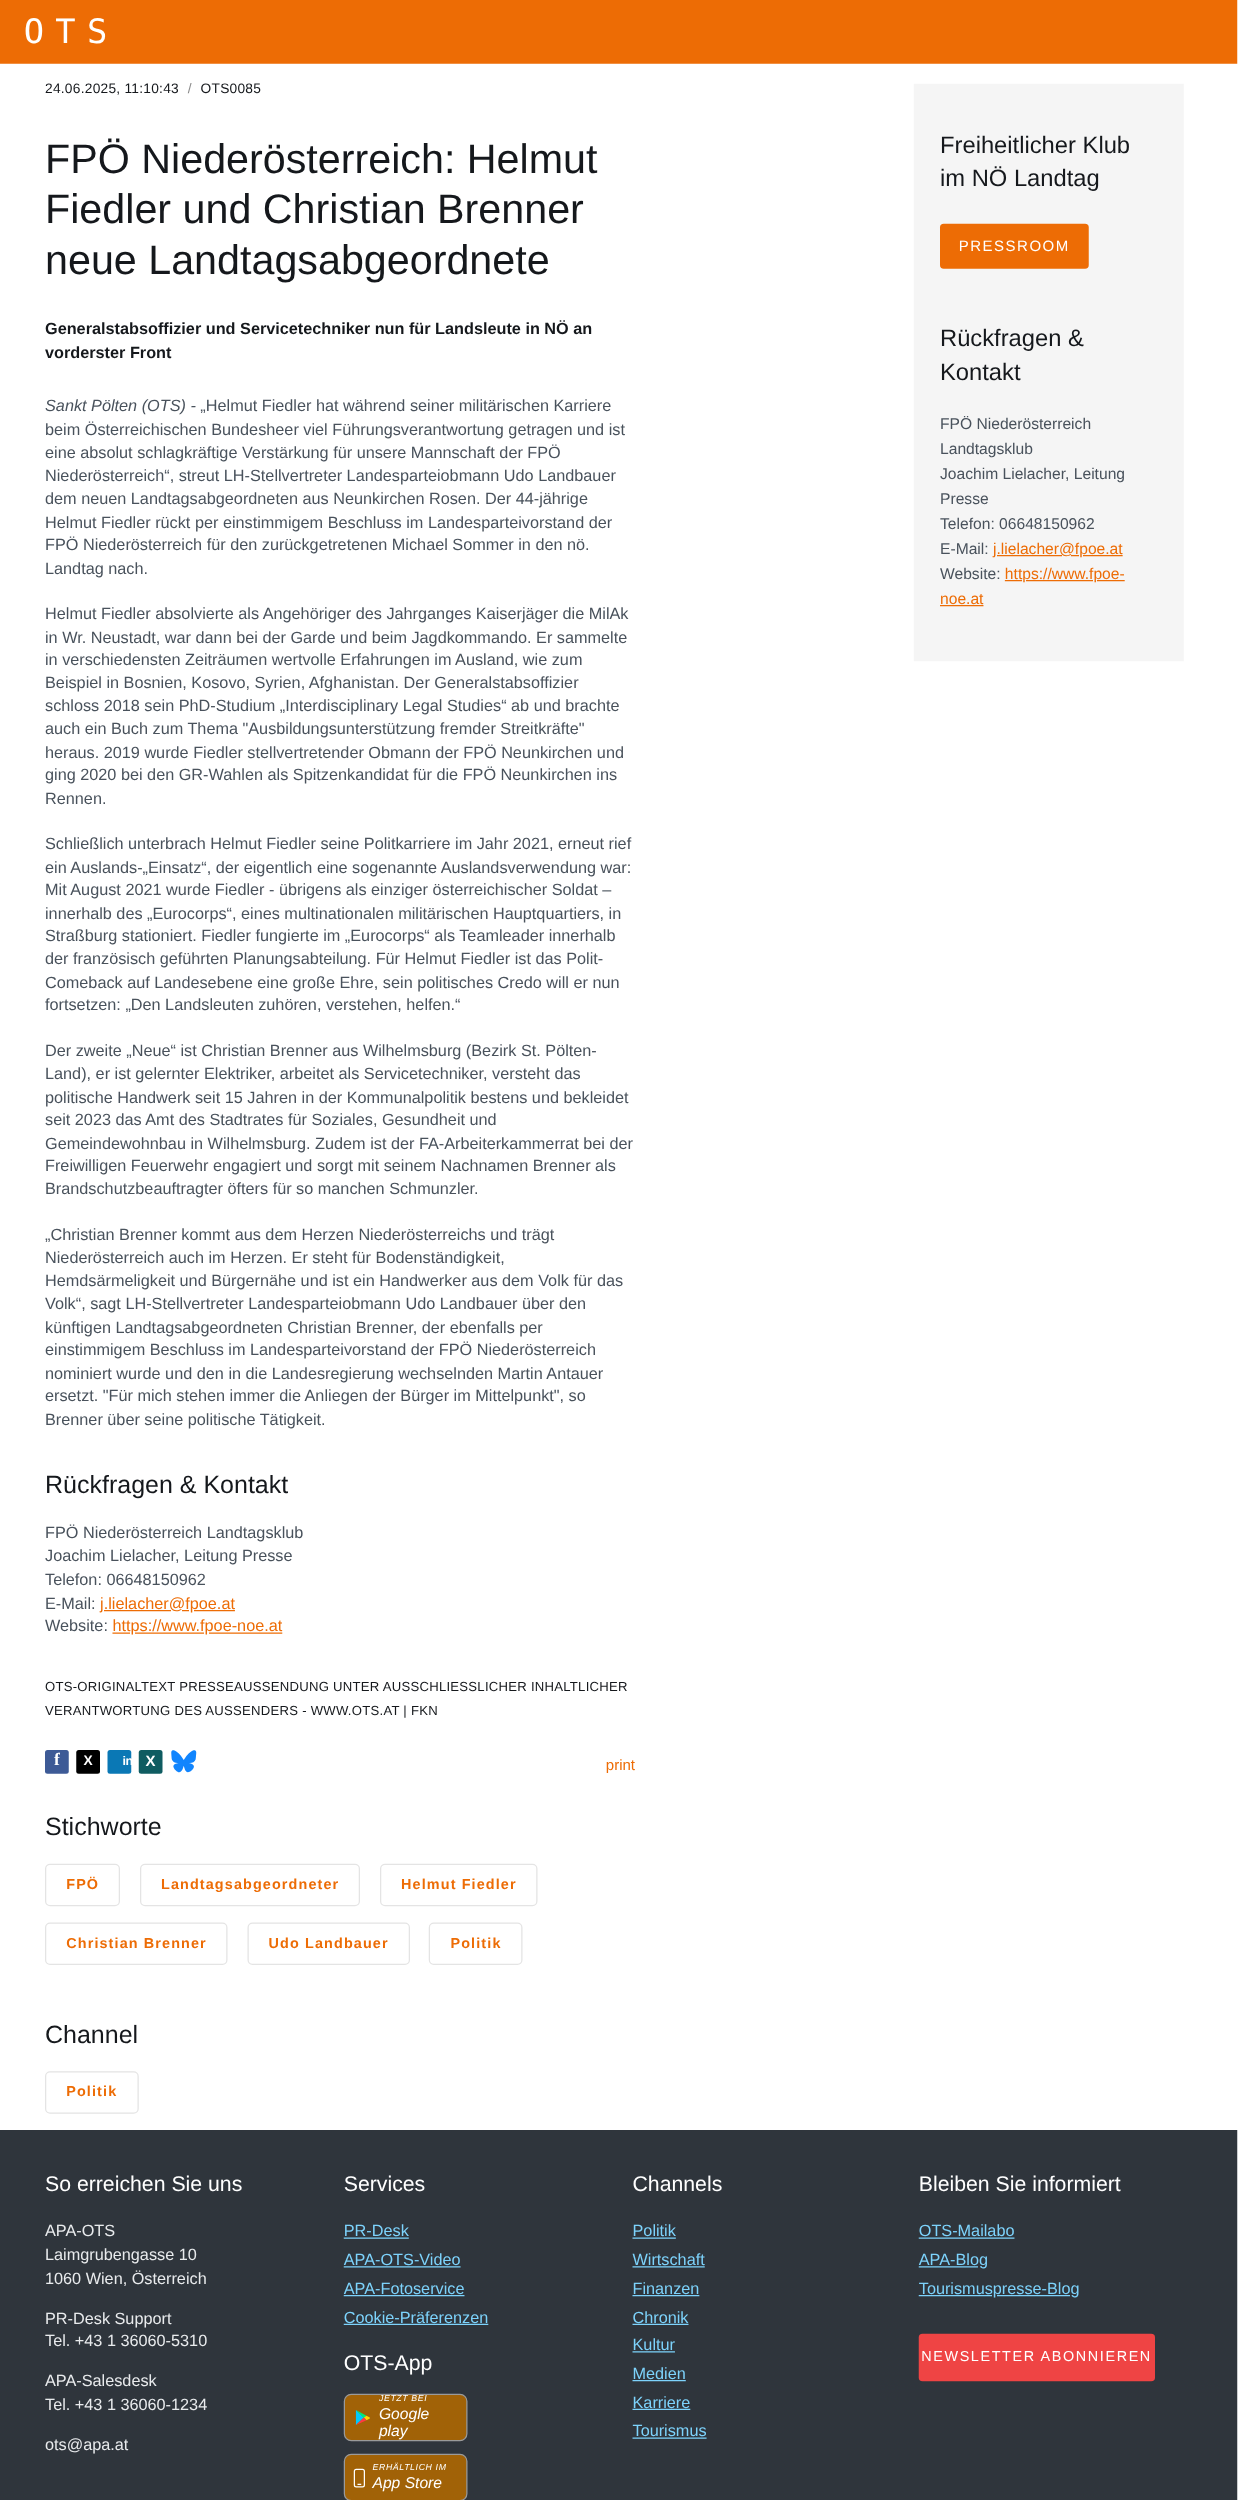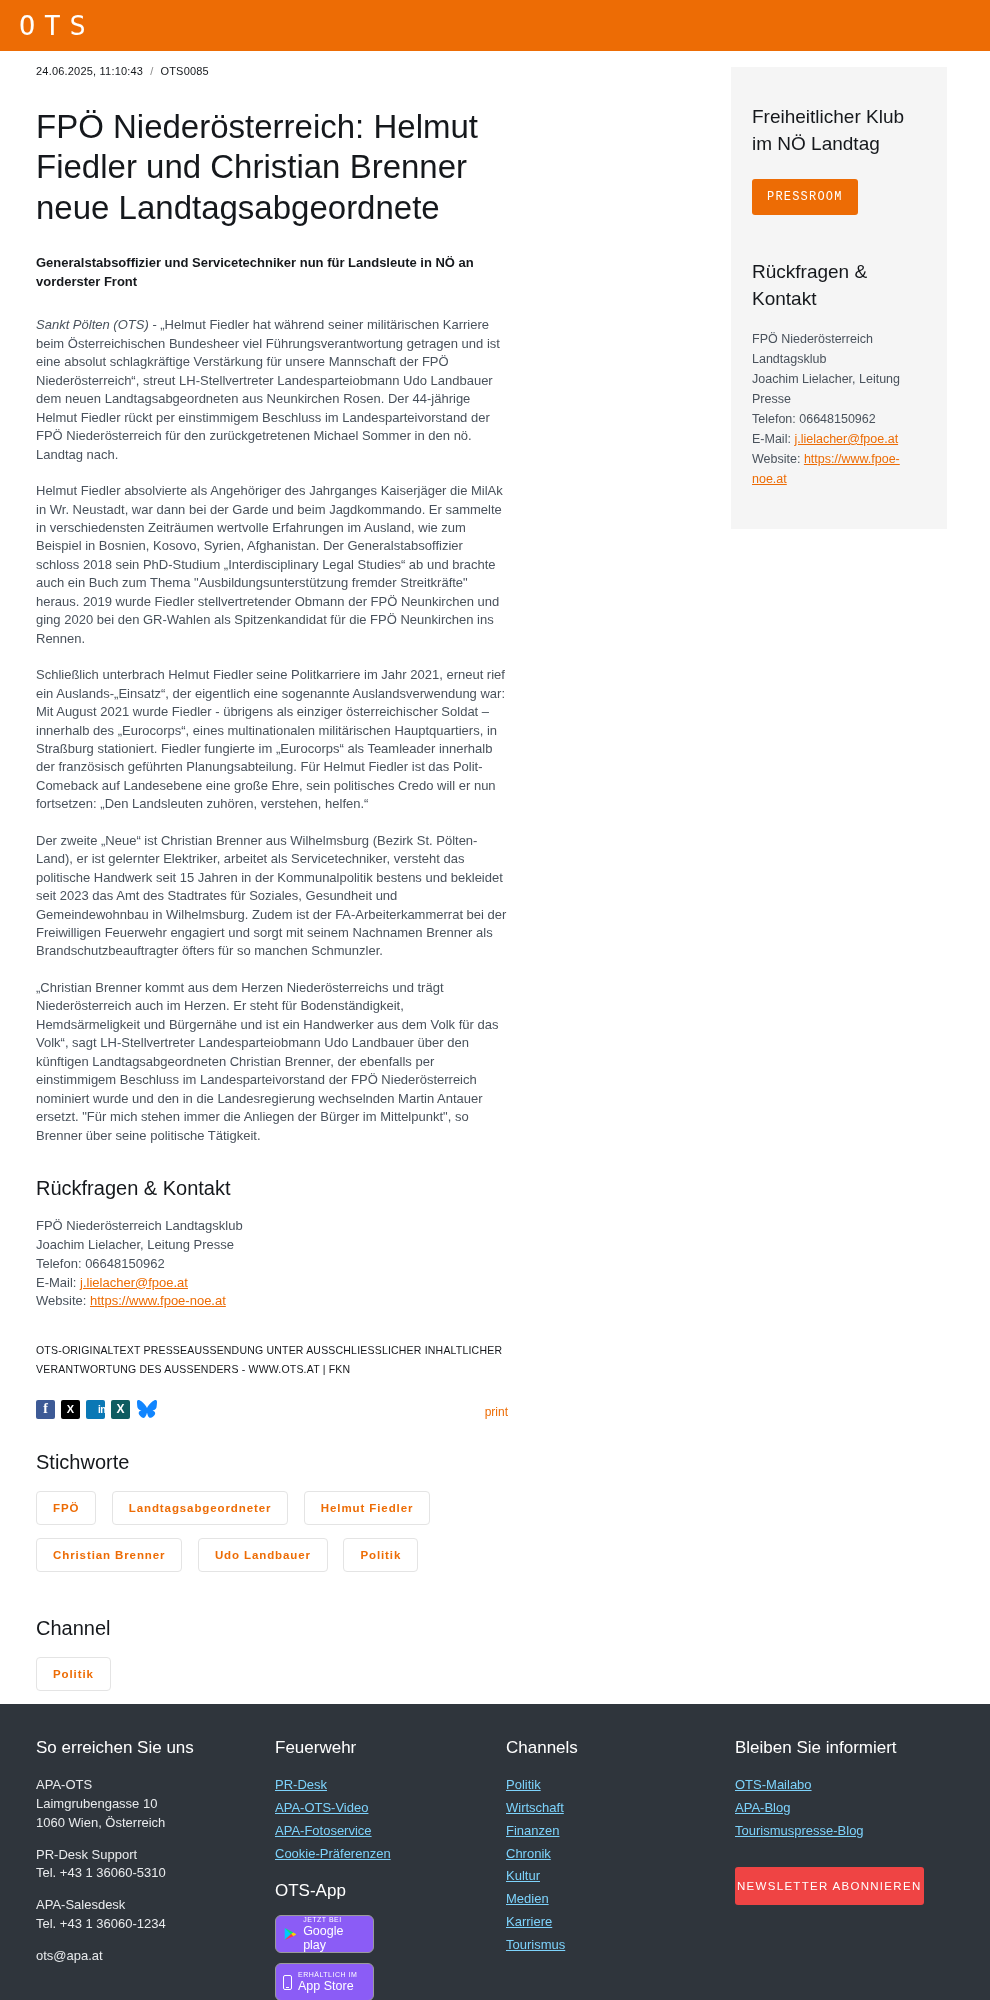--- a/index.html
+++ b/index.html
@@ -49,39 +49,39 @@
          color:#ED6C05; font-size:11.5px; font-weight:600; letter-spacing:.9px;
          padding:10px 16px; margin:0 11px 13px 0; cursor:pointer; text-decoration:none; }
 
   .channel-block { margin-top:18px; }
 
   
   .sidebar { width:216px; background:#f5f5f5; padding:37px 22px 40px 21px; min-height:462px; margin-top:2px; }
   .sidebar h2 { font-size:19px; font-weight:400; line-height:1.42; color:#15181c; }
   .pressroom { display:inline-block; margin-top:21px; background:#ED6C05; color:#fff; border:none; border-radius:3px;
                font-size:12px; font-weight:500; letter-spacing:1.2px; padding:11px 15px; cursor:pointer;
-               font-family:Liberation Mono, monospace; }
+               font-family:Liberation Sans, sans-serif; }
   .sidebar .contact-h { margin-top:44px; }
   .side-contact { margin-top:16px; font-size:12.5px; line-height:1.6; color:#49525c; }
 
   
   .footer { background:#2F353C; display:flex; padding:34px 36px 0; height:301px; overflow:hidden; }
   .fcol h3 { color:#fff; font-size:17px; font-weight:500; margin-bottom:18px; }
   .fcol { color:#e9ebed; }
   .fcol-1 { width:239px; }
   .fcol-2 { width:231px; }
   .fcol-3 { width:229px; }
   .fcol-4 { width:219px; }
   .ftxt { font-size:13px; line-height:1.45; }
   .fgroup { margin-bottom:13px; }
   .flink { display:block; color:#7dd3fc; font-size:13px; line-height:1.45; text-decoration:underline;
            margin-bottom:4px; cursor:pointer; width:max-content; }
   .app-h { margin-top:18px; margin-bottom:14px !important; }
-  .badge { width:99px; height:33px; background:#8b5cf6; border:1px solid #9a9a9a; border-radius:6px;
-           display:flex; align-items:center; gap:6px; padding:18px 7px; margin-bottom:10px; cursor:pointer; }
+  .badge { width:99px; height:33px; background:#a16207; border:1px solid #9a9a9a; border-radius:6px;
+           display:flex; align-items:center; gap:6px; padding:18px 7px; margin-bottom:10px; cursor:pointer;font-style:italic; }
   .badge-txt { display:flex; flex-direction:column; }
   .b1 { font-size:7px; color:#fff; letter-spacing:.5px; text-transform:uppercase; line-height:1.2; }
   .b2 { font-size:12.5px; color:#fff; font-weight:500; line-height:1.1; }
   .phone-ico { width:9px; height:15px; border:1px solid #fff; border-radius:2px; position:relative; }
   .phone-ico::after { content:""; position:absolute; left:2px; right:2px; bottom:1px; height:1px; background:#fff; }
   .newsletter { background:#ef4444; color:#fff; border:none; border-radius:3px; font-size:11.5px; font-weight:400;
                 letter-spacing:1.3px; padding:13px 2px; margin-top:22px; cursor:pointer;
                 font-family:"Liberation Sans", sans-serif; }
 </style>
 </head>
@@ -196,21 +196,21 @@
       <div>Tel. +43 1 36060-5310</div>
     </div>
     <div class="fgroup ftxt">
       <div>APA-Salesdesk</div>
       <div>Tel. +43 1 36060-1234</div>
     </div>
     <div class="ftxt">ots@apa.at</div>
   </div>
 
   <div class="fcol fcol-2">
-    <h3>Feuerwehr</h3>
+    <h3>Services</h3>
     <a class="flink">PR-Desk</a>
     <a class="flink">APA-OTS-Video</a>
     <a class="flink">APA-Fotoservice</a>
     <a class="flink">Cookie-Präferenzen</a>
     <h3 class="app-h">OTS-App</h3>
     <div class="badge">
       <svg viewBox="0 0 24 24" width="15" height="16">
         <path d="M3 1.8v20.4L13.8 12z" fill="#00c9ff"></path>
         <path d="M3 1.8L17.3 9.5l-3.5 3.4z" fill="#00e977"></path>
         <path d="M17.3 9.5l3.9 2.1c1 .6 1 1.5 0 2.1l-3.9 2.1-3.5-3.8z" fill="#ffd400"></path>

